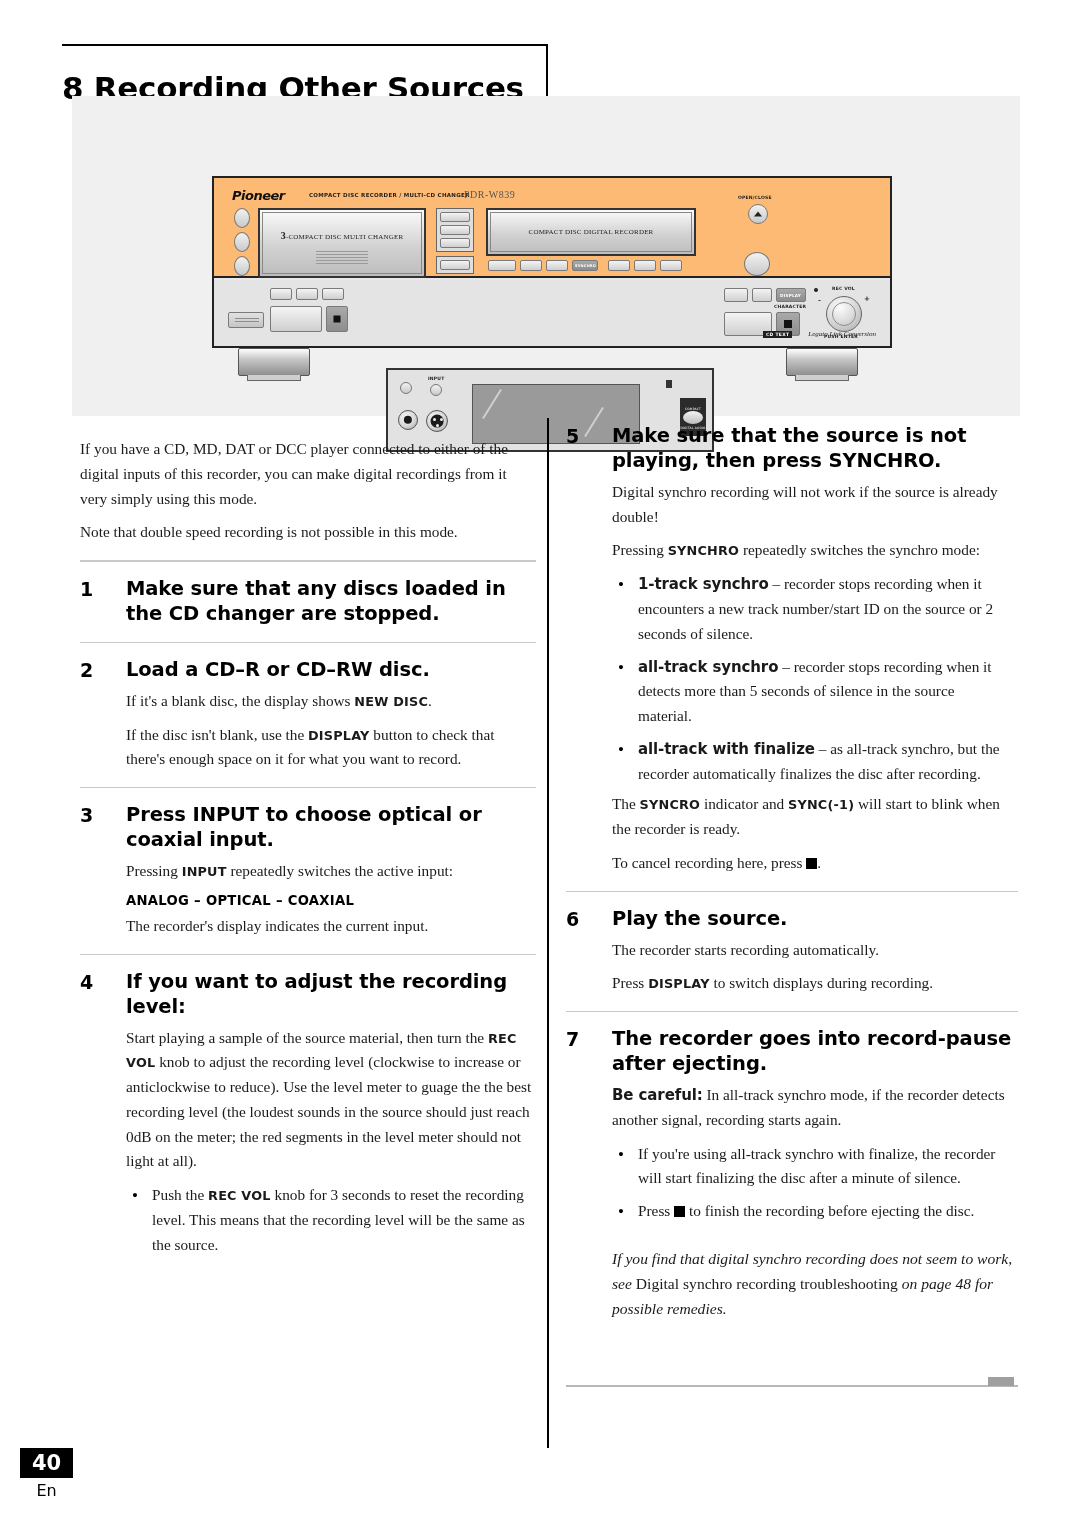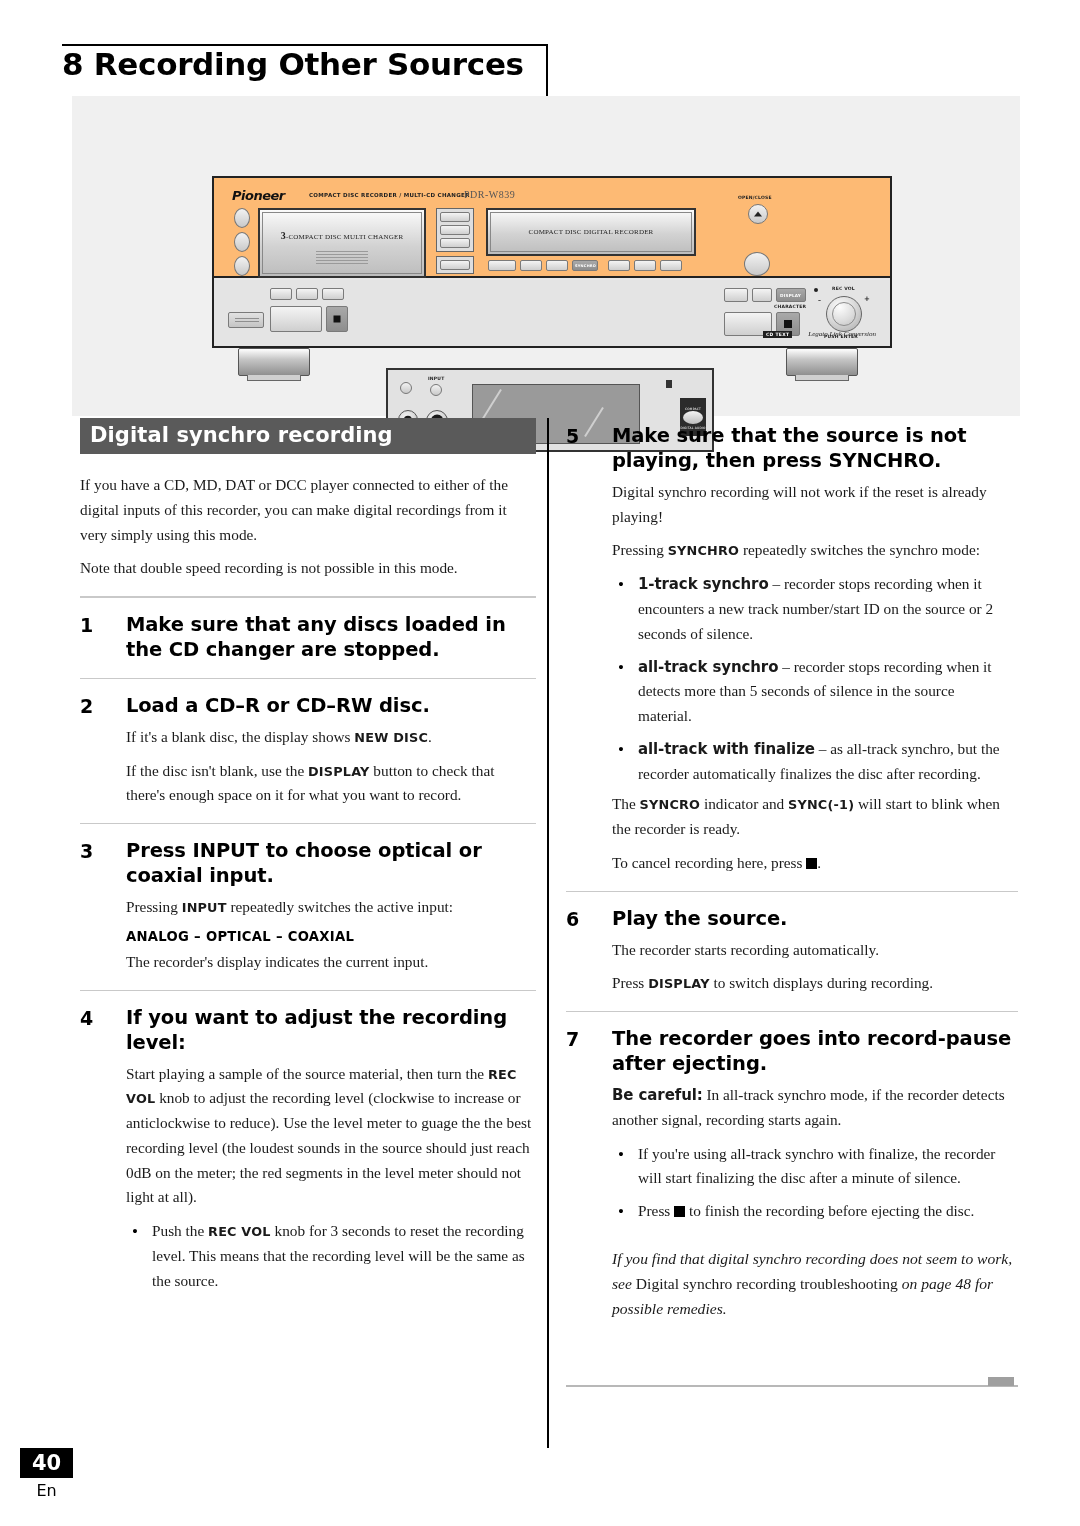--- a/index.html
+++ b/index.html
@@ -18,20 +18,21 @@
     border-top:2px solid #000; border-right:2px solid #000;
   }
   .chapter-title {
     font-family:"DejaVu Sans", sans-serif;
     font-weight:bold;
     font-size:31px;
     letter-spacing:-0.3px;
     color:#000;
     padding-top:0;
     white-space:nowrap;
+    margin-top:24px;
   }
 
   
   .figure-panel {
     position:absolute; left:72px; top:96px; width:948px; height:320px;
     background:#f0f0f0;
   }
 
   .unit {
     position:absolute; left:140px; top:80px; width:680px; height:172px;
@@ -434,21 +435,20 @@
     </div>
   <div class="foot" style="left:714px; top:252px;">
       <span class="foot-base"></span>
     </div>
 </div>
 
 <div class="col-divider"></div>
 
 <div class="col-left">
 
-  <div class="section-banner">Digital synchro recording</div>
 
   <p class="body first">If you have a CD, MD, DAT or DCC player connected to either of the digital inputs of this recorder, you can make digital recordings from it very simply using this mode.</p>
   <p class="body">Note that double speed recording is not possible in this mode.</p>
 
   <hr class="rule">
 
   <div class="step">
     <div class="step-num">1</div>
     <div class="step-body">
       <div class="step-title">Make sure that any discs loaded in the CD changer are stopped.</div>
@@ -491,21 +491,21 @@
     </div>
   </div>
 </div>
 
 <div class="col-right">
 
   <div class="step" style="margin-top:0;">
     <div class="step-num">5</div>
     <div class="step-body">
       <div class="step-title">Make sure that the source is not playing, then press SYNCHRO.</div>
-      <p class="body">Digital synchro recording will not work if the reset is already playing!</p>
+      <p class="body">Digital synchro recording will not work if the source is already double!</p>
       <p class="body"><span>Pressing </span><span class="kw">SYNCHRO</span><span> repeatedly switches the synchro mode:</span></p>
 
       <ul class="bul">
         <li><span class="bterm">1-track synchro</span><span> – recorder stops recording when it encounters a new track number/start ID on the source or 2 seconds of silence.</span></li>
         <li><span class="bterm">all-track synchro</span><span> – recorder stops recording when it detects more than 5 seconds of silence in the source material.</span></li>
         <li><span class="bterm">all-track with finalize</span><span> – as all-track synchro, but the recorder automatically finalizes the disc after recording.</span></li>
       </ul>
 
       <p class="body"><span>The </span><span class="kw">SYNCRO</span><span> indicator and </span><span class="kw">SYNC(-1)</span><span> will start to blink when the recorder is ready.</span></p>
       <p class="body"><span>To cancel recording here, press </span><span class="stopglyph"></span><span>.</span></p>

